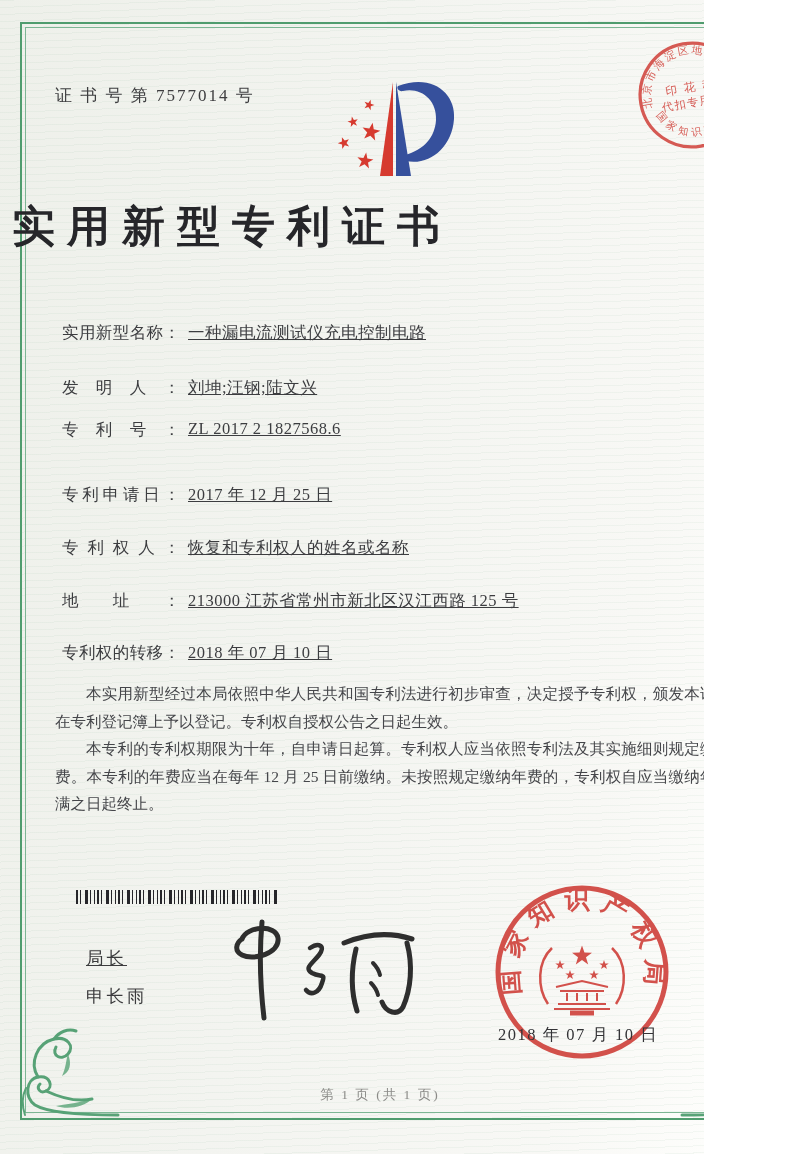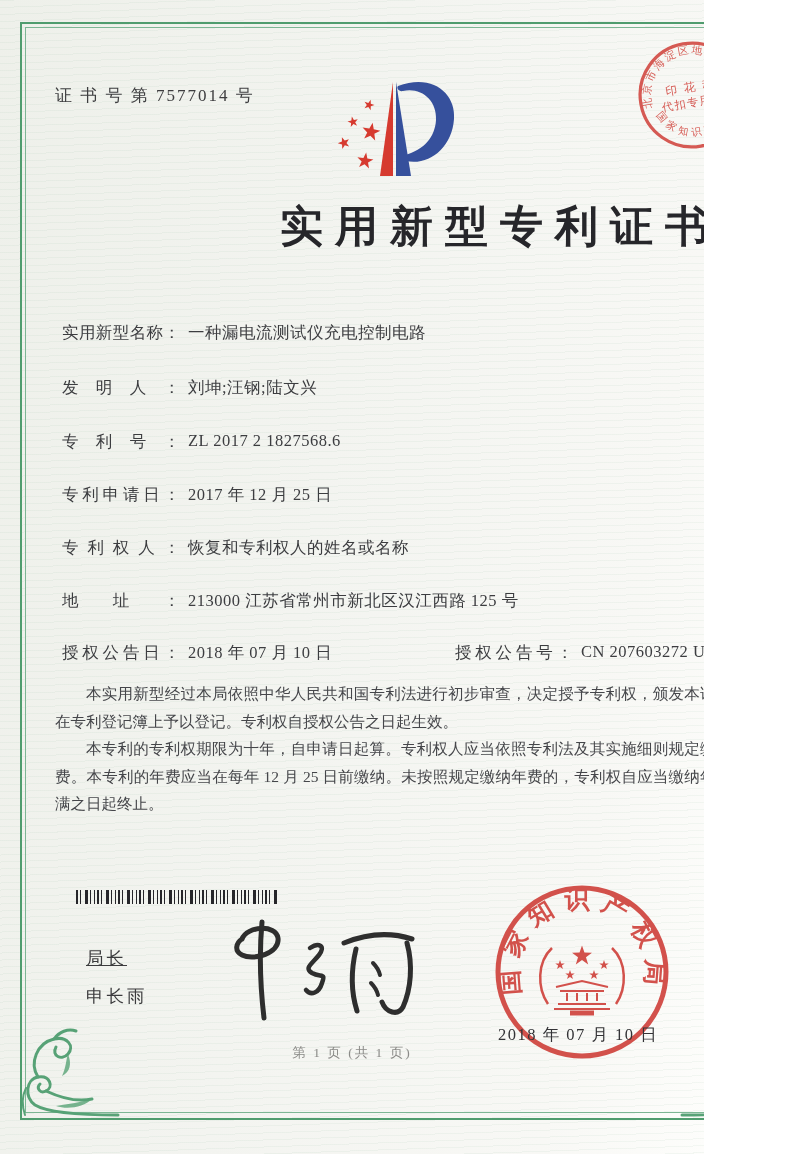--- a/index.html
+++ b/index.html
@@ -9,39 +9,39 @@
     font-family:"Liberation Serif","DejaVu Serif",serif;color:#3a3a3c;
   }
   #texture{position:absolute;inset:0;pointer-events:none;
     background:repeating-linear-gradient(178deg,rgba(110,165,130,0.07) 0 1px,transparent 1px 7px);}
   .frame-outer{position:absolute;left:20px;top:22px;width:740px;height:1094px;
     border:2px solid #4f9c6e;}
   .frame-inner{position:absolute;left:25px;top:27px;width:730px;height:1084px;
     border:1px solid #7cb694;}
   .cert-no{position:absolute;left:55px;top:84px;font-size:17px;letter-spacing:2px;color:#3d3d3f;}
   .logo{position:absolute;left:332px;top:70px;width:140px;height:128px;}
-  .title{position:absolute;left:0;top:198px;width:100%;text-align:right;
-    font-size:43px;font-weight:bold;color:#26262a;letter-spacing:12px;text-indent:12px;padding-left:16px;}
+  .title{position:absolute;left:0;top:198px;width:100%;text-align:left;
+    font-size:43px;font-weight:bold;color:#26262a;letter-spacing:12px;text-indent:12px;}
   .field-row{position:absolute;left:62px;width:686px;font-size:16.5px;color:#3c3d40;height:24px;}
   .flabel{display:inline-block;width:118px;text-align-last:justify;text-align:justify;vertical-align:top;}
-  .fvalue{margin-left:8px;letter-spacing:0.5px;}
+  .fvalue{margin-left:8px;letter-spacing:0.5px;text-decoration:underline;}
   .second-field{position:absolute;left:393px;top:0;}
   .body-text{position:absolute;left:55px;top:680px;width:692px;font-size:15.5px;
     line-height:27.5px;text-align:justify;color:#45464a;}
   .body-text p{margin:0;text-indent:2em;}
   .barcode{position:absolute;left:76px;top:890px;width:202px;height:14px;
     background:repeating-linear-gradient(90deg,#26262a 0 2px,transparent 2px 4px,#26262a 4px 5px,transparent 5px 9px,#26262a 9px 12px,transparent 12px 14px,#26262a 14px 15px,transparent 15px 18px,#26262a 18px 19px,transparent 19px 21px);}
   .signer-title{position:absolute;left:86px;top:946px;font-size:17.5px;color:#3b3b3d;letter-spacing:3px;text-decoration:underline;}
   .signer-name{position:absolute;left:86px;top:984px;font-size:17.5px;color:#3b3b3d;letter-spacing:3px;font-family:Liberation Mono, monospace;}
   .signature{position:absolute;left:214px;top:912px;width:220px;height:118px;}
   .seal{position:absolute;left:492px;top:882px;width:180px;height:180px;opacity:.93;}
   .seal-date{position:absolute;left:498px;top:1024px;font-size:16.5px;color:#333336;letter-spacing:1.5px;z-index:5;}
   .tax-stamp{position:absolute;left:633px;top:36px;width:118px;height:118px;transform:rotate(-10deg);opacity:.9;}
-  .footer{position:absolute;left:0;top:1044px;width:100%;text-align:center;
-    font-size:13.5px;color:#8b8b88;letter-spacing:2px;}
+  .footer{position:absolute;left:0;top:1086px;width:100%;text-align:center;
+    font-size:13.5px;color:#8b8b88;letter-spacing:2px;padding-left:28px;}
   .flourish{position:absolute;width:104px;height:96px;}
   .flourish.bl{left:16px;top:1026px;}
   .flourish.br{left:680px;top:1026px;transform:scaleX(-1);}
 </style>
 </head>
 <body>
 
 <div id="page">
 
   <div class="frame-outer"></div>
@@ -65,37 +65,34 @@
   </svg>
 
   <div class="title">实用新型专利证书</div>
 
   <div class="field-row" style="top:322px">
     <span class="flabel">实用新型名称：</span><span class="fvalue">一种漏电流测试仪充电控制电路</span>
   </div>
   <div class="field-row" style="top:377px">
     <span class="flabel">发明人：</span><span class="fvalue">刘坤;汪钢;陆文兴</span>
   </div>
-  <div class="field-row" style="top:431px">
+  <div class="field-row" style="top:419px">
     <span class="flabel">专利号：</span><span class="fvalue">ZL 2017 2 1827568.6</span>
   </div>
   <div class="field-row" style="top:484px">
     <span class="flabel">专利申请日：</span><span class="fvalue">2017 年 12 月 25 日</span>
   </div>
   <div class="field-row" style="top:537px">
     <span class="flabel">专利权人：</span><span class="fvalue">恢复和专利权人的姓名或名称</span>
   </div>
   <div class="field-row" style="top:590px">
     <span class="flabel">地址：</span><span class="fvalue">213000 江苏省常州市新北区汉江西路 125 号</span>
   </div>
   <div class="field-row" style="top:642px">
-    <span class="flabel">授权公告日：</span><span class="fvalue">2018 年 07 月 10 日</span>
-    <span class="second-field">
-      <span class="flabel">授权公告号：</span><span class="fvalue">CN 207603272 U</span>
-    </span>
+    <span class="flabel">专利权的转移：</span><span class="fvalue">2018 年 07 月 10 日</span>
   </div>
 
   <div class="body-text">
     <p>本实用新型经过本局依照中华人民共和国专利法进行初步审查，决定授予专利权，颁发本证书并在专利登记簿上予以登记。专利权自授权公告之日起生效。</p>
     <p>本专利的专利权期限为十年，自申请日起算。专利权人应当依照专利法及其实施细则规定缴纳年费。本专利的年费应当在每年 12 月 25 日前缴纳。未按照规定缴纳年费的，专利权自应当缴纳年费期满之日起终止。</p>
   </div>
 
   <div class="barcode"></div>
 
   <div class="signer-title">局长</div>

